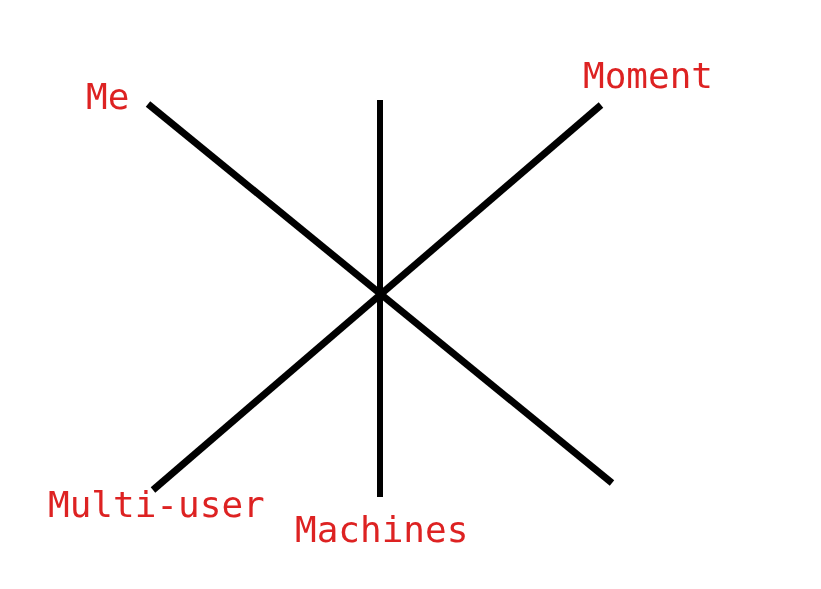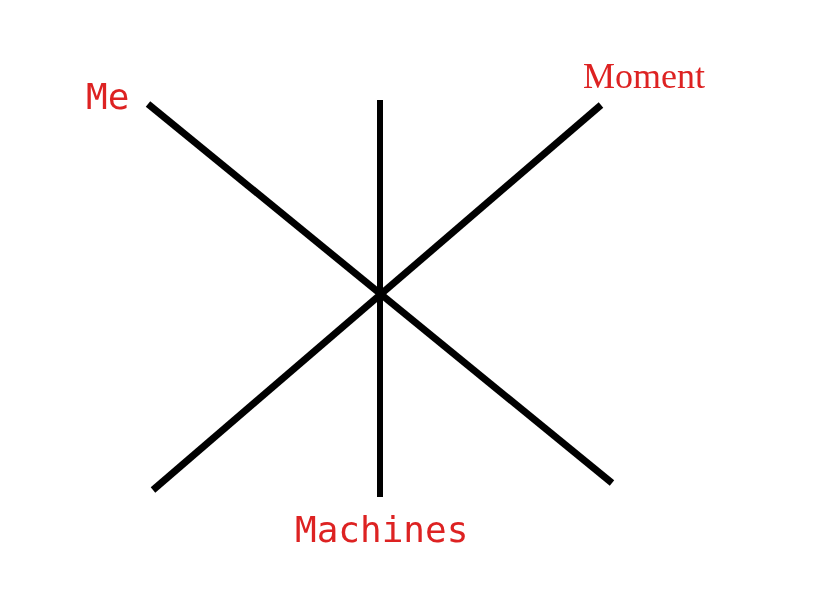--- a/index.html
+++ b/index.html
@@ -28,38 +28,39 @@
     color: #dd2222;
     font-family: "DejaVu Sans Mono", "Liberation Mono", monospace;
     font-size: 36px;
     font-weight: 400;
     line-height: 1;
     white-space: nowrap;
     letter-spacing: 0px;
   }
   .lbl-me        { left: 86px;  top: 79px;  }
   .lbl-movement  { left: 294px; top: 47px;  }
-  .lbl-moment    { left: 583px; top: 58px; font-family: Liberation Serif, serif;  }
+  .lbl-moment    { left: 583px; top: 58px;  }
   .lbl-multiuser { left: 48px;  top: 487px; }
   .lbl-machines  { left: 295px; top: 512px; }
   .lbl-money     { left: 611px; top: 475px; }
 </style>
 </head>
 <body>
 
 <div id="canvas">
 
   <svg id="spokes" viewBox="0 0 821 589">
     <line x1="380" y1="100" x2="380" y2="497" stroke="#000000" stroke-width="6" stroke-linecap="butt"></line>
     <line x1="148" y1="104" x2="612" y2="483" stroke="#000000" stroke-width="7" stroke-linecap="butt"></line>
     <line x1="153" y1="490" x2="601" y2="105" stroke="#000000" stroke-width="7" stroke-linecap="butt"></line>
   </svg>
 
   <div class="label lbl-me">Me</div>
 
 
   <div class="label lbl-moment">Moment</div>
 
+  <div class="label lbl-multiuser">Multi-user</div>
 
   <div class="label lbl-machines">Machines</div>
 
 
 </div>
 
 </body></html>

